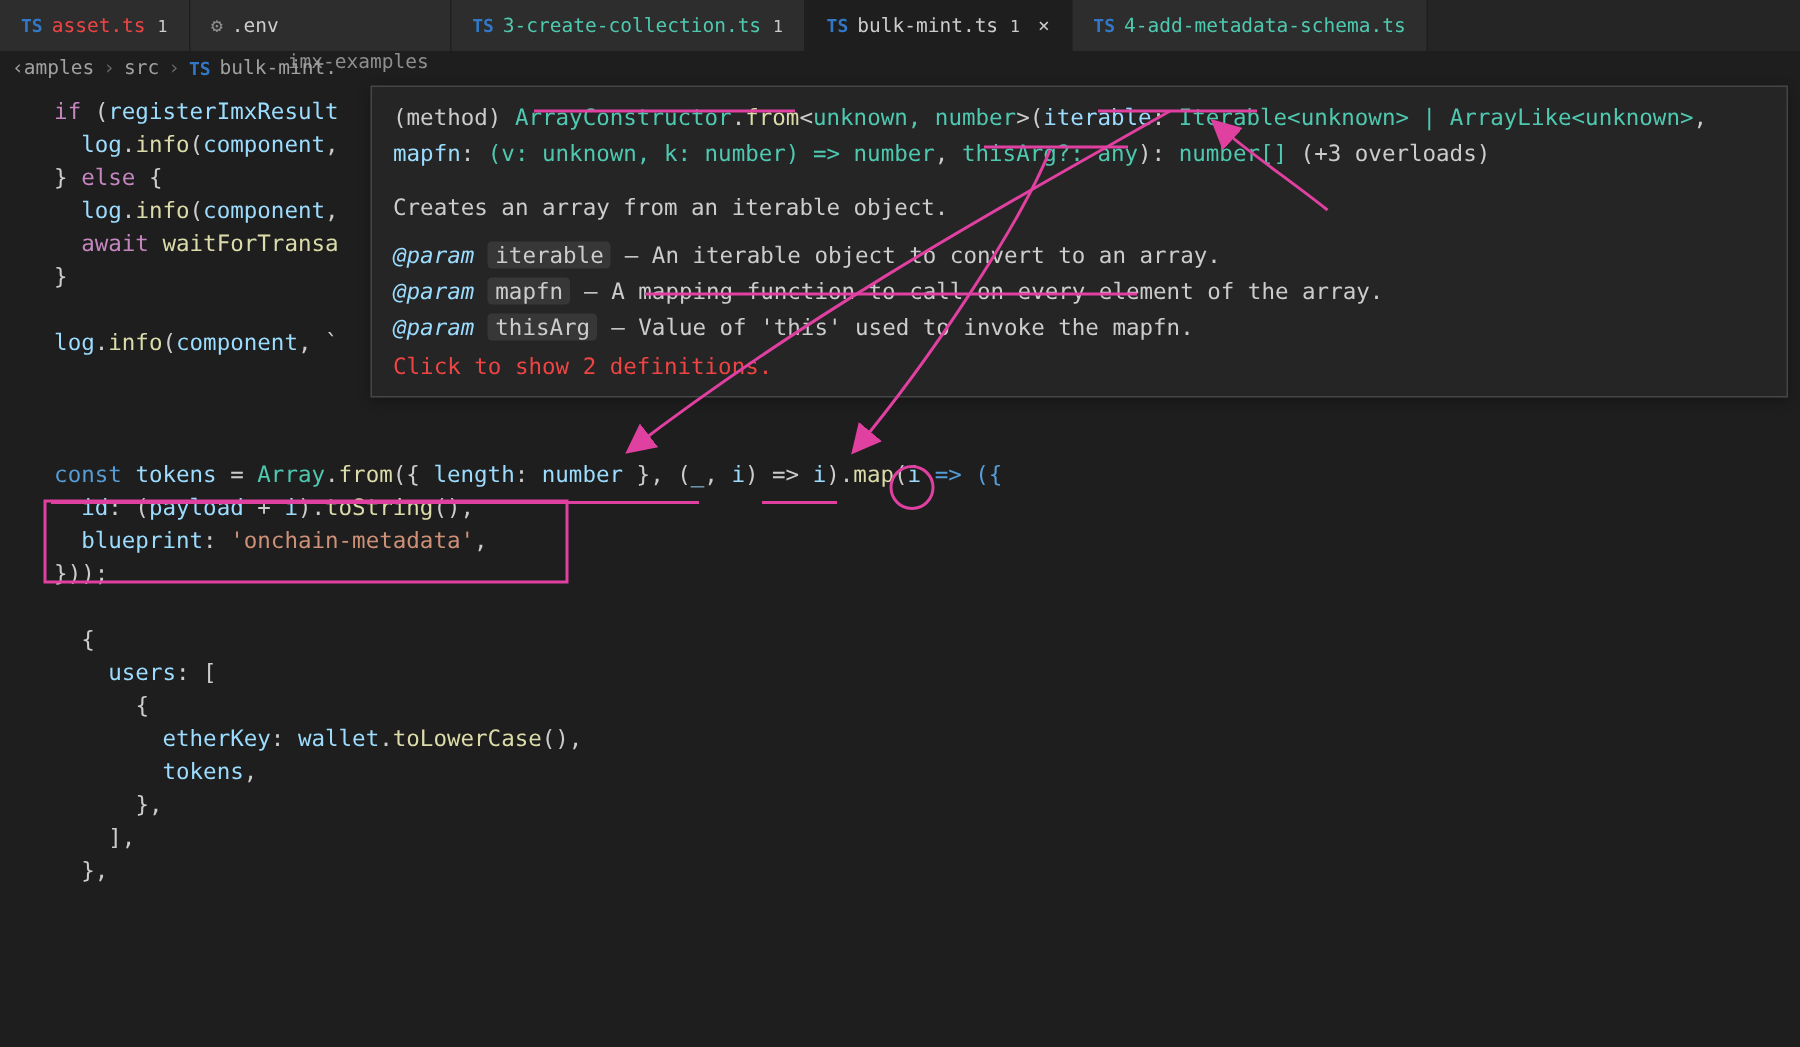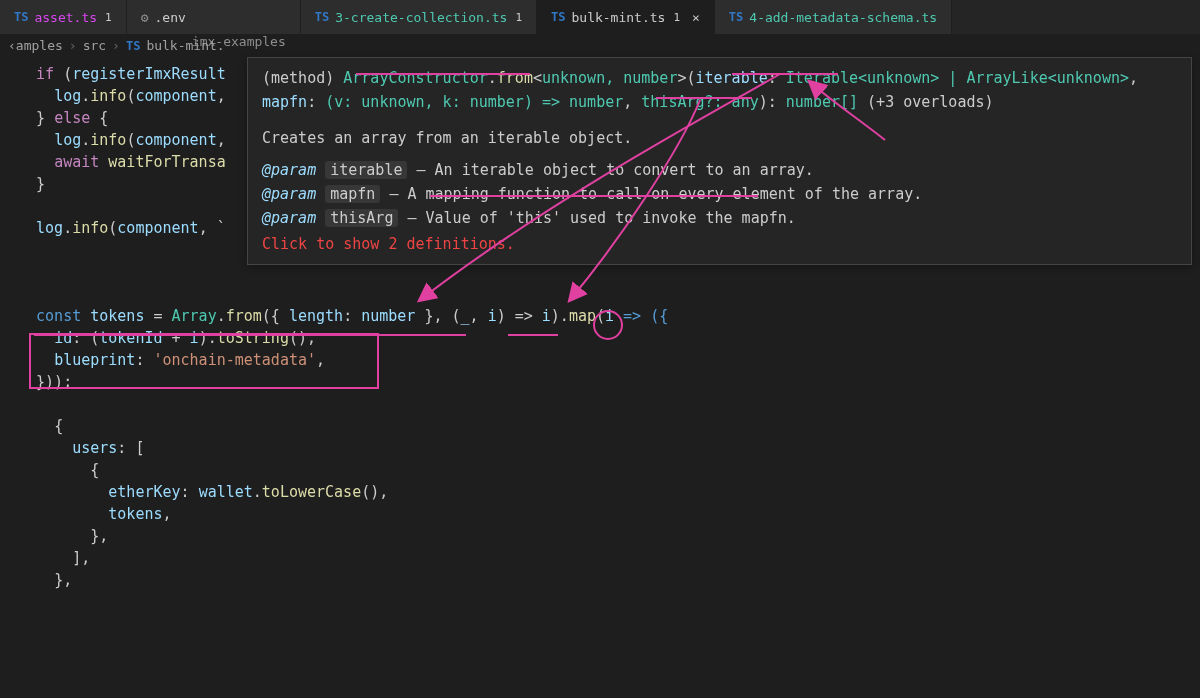--- a/index.html
+++ b/index.html
@@ -35,21 +35,21 @@
     .ts-icon {
       color: #3178c6;
       font-size: 12px;
       font-weight: bold;
     }
     .gear-icon {
       color: #8e8e8e;
       font-size: 13px;
     }
     .tab-name { color: #cccccc; }
-    .tab-name.red { color: #d946ef; }
+    .tab-name.red { color: #ef4444; }
     .tab-name.muted { color: #8e8e8e; margin-top: 48px; }
     .tab-name.teal { color: #4ec9b0; }
     .tab-modified { color: #cccccc; margin-left: 2px; font-size: 11px; }
     .tab-close { color: #cccccc; margin-left: 6px; }
     .breadcrumb {
       display: flex;
       align-items: flex-end;
       padding: 4px 8px;
       font-size: 13px;
       color: #a0a0a0;
@@ -162,21 +162,21 @@
   <div class="line">  <span class="punct">} </span><span class="k">else</span><span class="punct"> {</span></div>
   <div class="line">    <span class="var">log</span><span class="punct">.</span><span class="fn">info</span><span class="punct">(</span><span class="var">component</span><span class="punct">,</span></div>
   <div class="line">    <span class="k">await</span><span> </span><span class="fn">waitForTransa</span></div>
   <div class="line">  <span class="punct">}</span></div>
   <div class="line"> </div>
   <div class="line">  <span class="var">log</span><span class="punct">.</span><span class="fn">info</span><span class="punct">(</span><span class="var">component</span><span class="punct">, `</span></div>
   <div class="line"> </div>
   <div class="line"> </div>
   <div class="line"> </div>
   <div class="line">  <span class="kw">const</span> <span class="var">tokens</span><span class="punct"> = </span><span class="type">Array</span><span class="punct">.</span><span class="fn">from</span><span class="punct">({ </span><span class="prop">length</span><span class="punct">: </span><span class="var">number</span><span class="punct"> }, (</span><span class="var">_</span><span class="punct">, </span><span class="var">i</span><span class="punct">) =&gt; </span><span class="var">i</span><span class="punct">).</span><span class="fn">map</span><span class="punct">(</span><span class="var">i</span><span class="kw"> =&gt; ({</span></div>
-  <div class="line">    <span class="prop">id</span><span class="punct">: (</span><span class="var">tokenId</span><span class="punct"> + </span><span class="var">i</span><span class="punct">).</span><span class="fn">toString</span><span class="punct">(),</span></div>
+  <div class="line">    <span class="prop">id</span><span class="punct">: (</span><span class="var">payload</span><span class="punct"> + </span><span class="var">i</span><span class="punct">).</span><span class="fn">toString</span><span class="punct">(),</span></div>
   <div class="line">    <span class="prop">blueprint</span><span class="punct">: </span><span class="str">'onchain-metadata'</span><span class="punct">,</span></div>
   <div class="line">  <span class="punct">}));</span></div>
   <div class="line"> </div>
   <div class="line">    <span class="punct">{</span></div>
   <div class="line">      <span class="prop">users</span><span class="punct">: [</span></div>
   <div class="line">        <span class="punct">{</span></div>
   <div class="line">          <span class="prop">etherKey</span><span class="punct">: </span><span class="var">wallet</span><span class="punct">.</span><span class="fn">toLowerCase</span><span class="punct">(),</span></div>
   <div class="line">          <span class="var">tokens</span><span class="punct">,</span></div>
   <div class="line">        <span class="punct">},</span></div>
   <div class="line">      <span class="punct">],</span></div>

